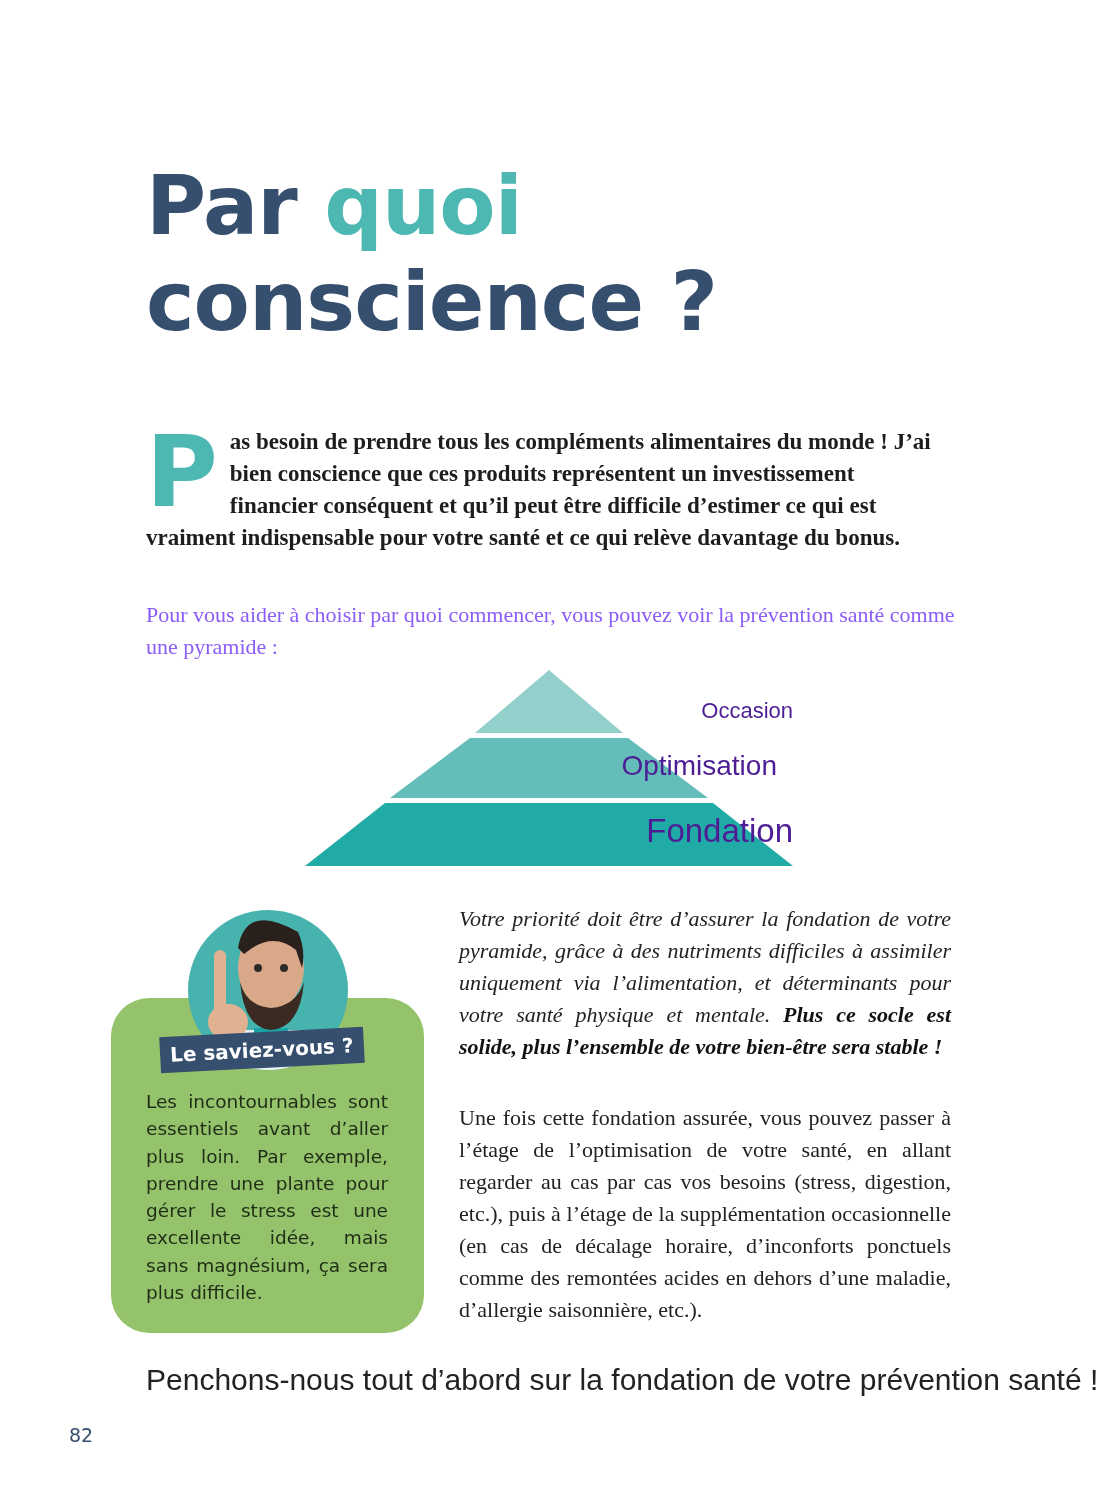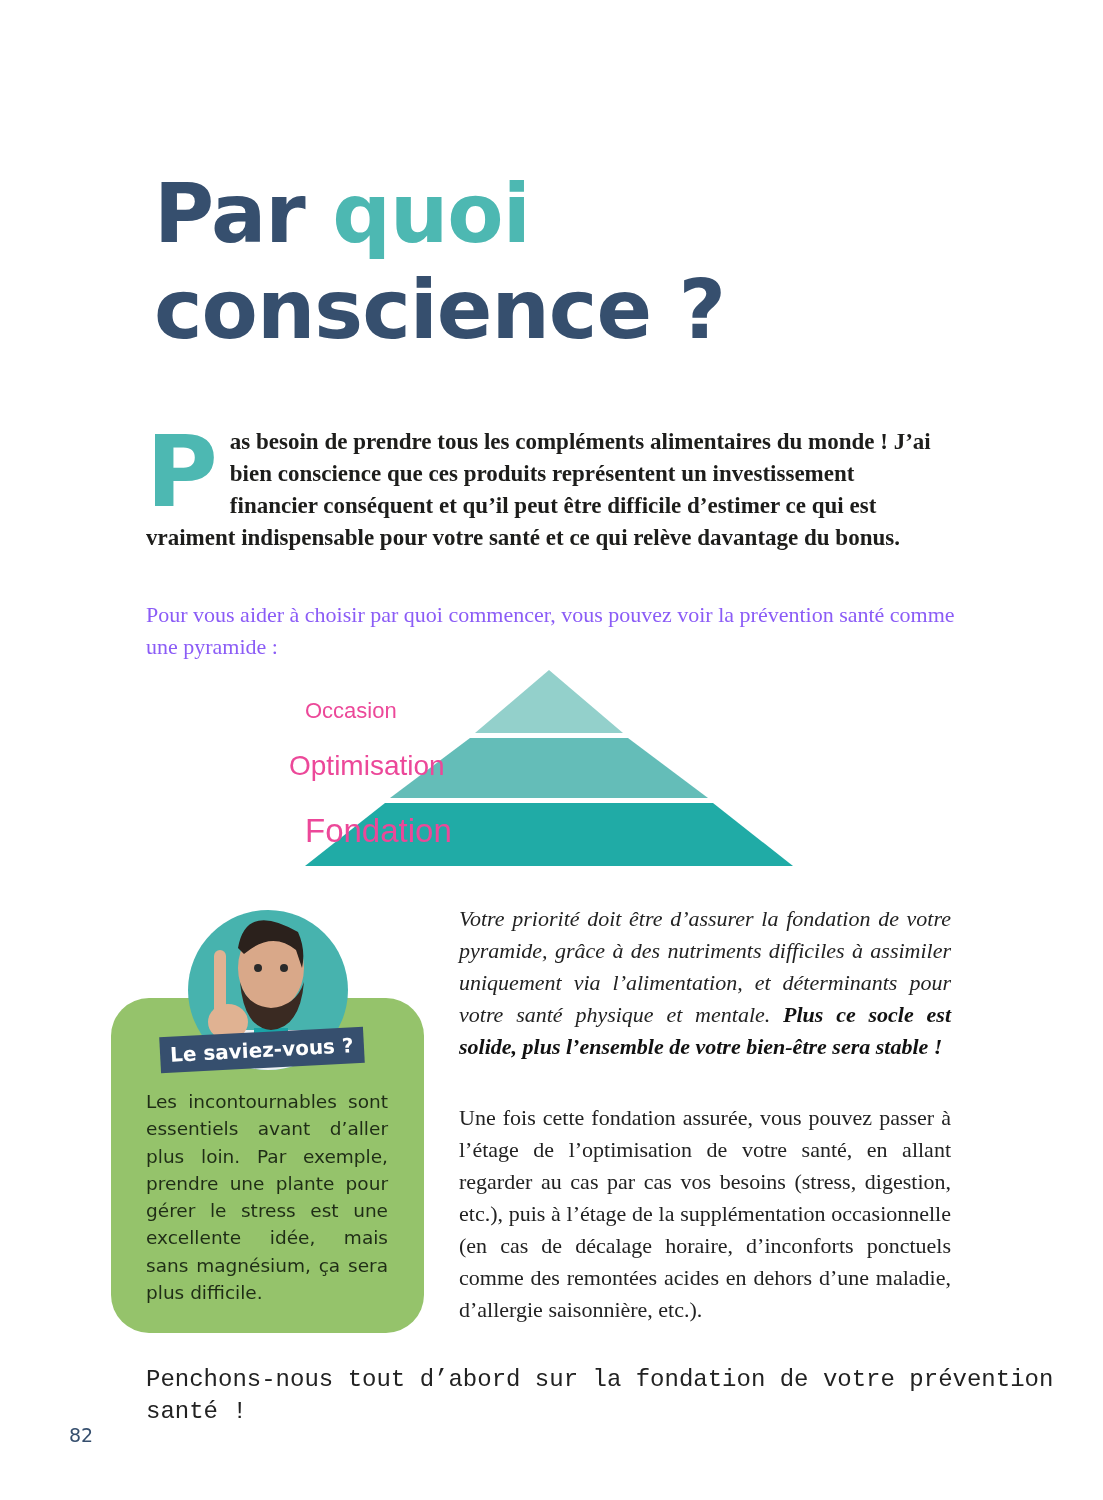--- a/index.html
+++ b/index.html
@@ -1,35 +1,35 @@
 <!DOCTYPE html>
 <html><head>
 <meta charset="utf-8">
 <style>
   html, body { margin: 0; padding: 0; background: #ffffff; }
   body { width: 1103px; height: 1500px; position: relative; overflow: hidden; font-family: "DejaVu Serif", serif; color: #1d1d1b; }
-  .title { position: absolute; left: 146px; top: 158px; margin: 8px; font-family: "DejaVu Sans", sans-serif; font-weight: 900; font-size: 82px; line-height: 96px; color: #364f6e; letter-spacing: -1px; }
+  .title { position: absolute; left: 146px; top: 158px; margin: 0; font-family: "DejaVu Sans", sans-serif; font-weight: 900; font-size: 82px; line-height: 96px; color: #364f6e; letter-spacing: -1px; }
   .title .accent { color: #4db8b2; }
   .intro { position: absolute; left: 146px; top: 426px; width: 790px; margin: 0; font-family: "Liberation Serif", serif; font-weight: bold; font-size: 23px; line-height: 32px; color: #1d1d1b; }
   .dropcap { float: left; font-family: "DejaVu Sans", sans-serif; font-weight: 900; font-size: 98px; line-height: 80px; color: #4db8b2; margin: 6px 12px 0 0; height: 86px; }
   .lead { position: absolute; left: 146px; top: 599px; width: 810px; margin: 0; font-family: "Liberation Serif", serif; font-size: 22px; line-height: 32px; color: #8b5cf6; }
   .pyramid { position: absolute; left: 305px; top: 670px; width: 488px; height: 196px; }
-  .pyr-label { position: absolute; left: 0; width: 488px; text-align: left; color: #ec4899; font-family: "Liberation Sans", sans-serif; font-stretch: condensed; transform-origin: center; }
+  .pyr-label { position: absolute; left: 0; width: 488px; text-align: right; color: #4c1d95; font-family: "Liberation Sans", sans-serif; font-stretch: condensed; transform-origin: center; }
   .tier-top { top: 698px; font-size: 22px; }
   .tier-mid { top: 750px; font-size: 28px; }
   .tier-bot { top: 812px; font-size: 33px; }
   .box { position: absolute; left: 111px; top: 998px; width: 313px; height: 335px; background: #95c36b; border-radius: 38px; }
   .avatar-circle { position: absolute; left: 188px; top: 910px; width: 160px; height: 160px; border-radius: 50%; background: #47b3ae; overflow: hidden; }
   .badge { position: absolute; left: 160px; top: 1032px; padding: 2px 10px; background: #364f6e; color: #ffffff; font-family: "DejaVu Sans", sans-serif; font-weight: bold; font-size: 20px; line-height: 32px; transform: rotate(-3deg); }
   .box-text { position: absolute; left: 146px; top: 1088px; width: 242px; margin: 0; font-family: "DejaVu Sans", sans-serif; font-size: 18.5px; line-height: 27.3px; color: #1f2d16; text-align: justify; }
   .col { position: absolute; left: 459px; width: 492px; margin: 0; font-family: "Liberation Serif", serif; font-size: 22px; line-height: 32px; color: #222; text-align: justify; }
   .col1 { top: 903px; font-style: italic; }
   .col2 { top: 1102px; }
   .col strong { font-weight: bold; color: #111; }
-  .closing { position: absolute; left: 146px; top: 1364px; margin: 0; font-family: Liberation Mono, monospace; font-size: 24px; line-height: 32px; color: #222; }
+  .closing { position: absolute; left: 146px; top: 1364px; margin: 0; font-family: Liberation Sans, sans-serif; font-size: 30px; line-height: 32px; color: #222; }
   .pagenum { position: absolute; left: 69px; top: 1424px; font-family: "DejaVu Sans", sans-serif; font-weight: normal; font-size: 19px; color: #364f6e; }
 </style>
 </head>
 <body>
 
 <h1 class="title">
   <span>Par </span><span class="accent">quoi</span><br>
   <span>conscience ?</span>
 </h1>
 

